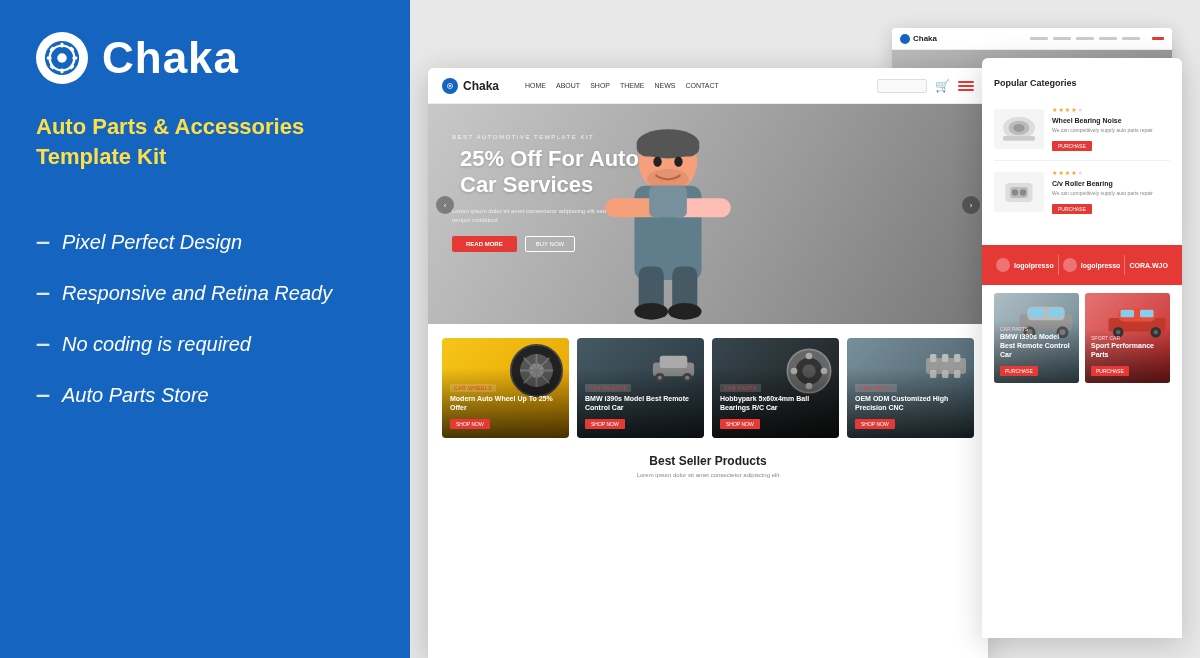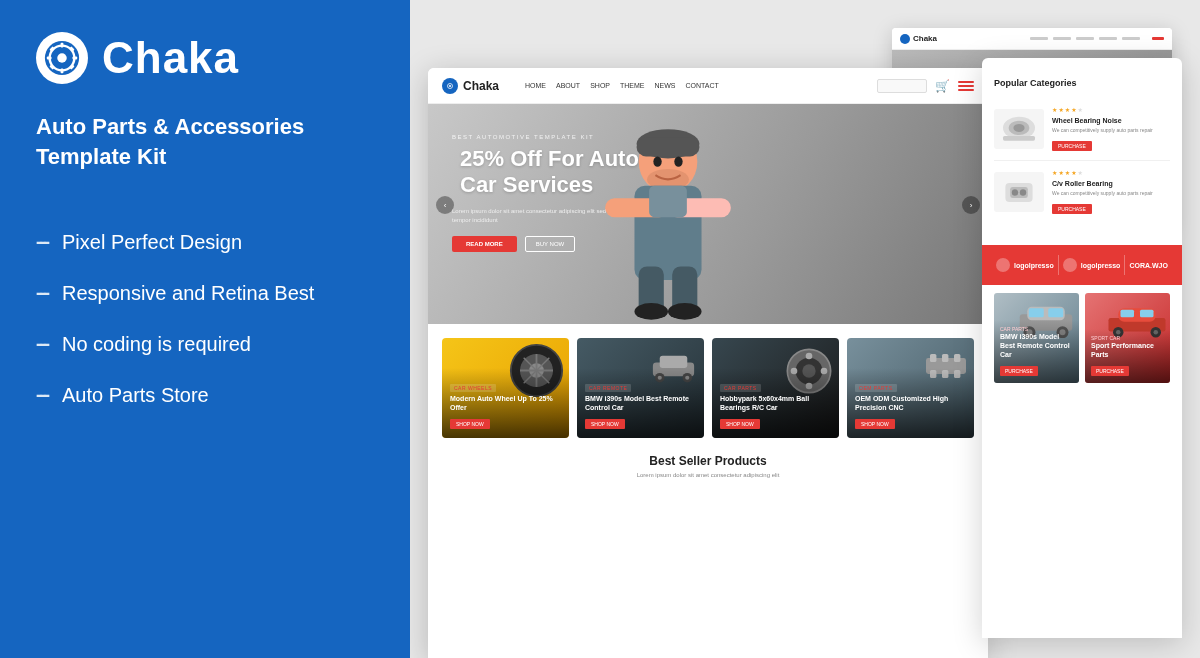--- a/index.html
+++ b/index.html
@@ -47,21 +47,21 @@
     }
 
     .logo-text {
       font-size: 44px;
       font-weight: 700;
       color: #fff;
       letter-spacing: 1px;
     }
 
     .tagline {
-      color: #ffffff;
+      color: #fde047;
       font-size: 22px;
       font-weight: 600;
       line-height: 1.35;
       margin-bottom: 60px;
       max-width: 320px;
     }
 
     .features-list {
       list-style: none;
       display: flex;
@@ -81,20 +81,21 @@
       font-weight: 700;
       letter-spacing: -2px;
       flex-shrink: 0;
       opacity: 0.85;
     }
 
     .feature-label {
       color: #fff;
       font-size: 20px;
       font-weight: 500;
+      font-style: italic;
     }
 
     
     .right-panel {
       flex: 1;
       background: #e8e8e8;
       height: 658px;
       position: relative;
       overflow: hidden;
       display: flex;
@@ -685,21 +686,21 @@
 
   <div class="tagline">Auto Parts &amp; Accessories Template Kit</div>
 
   <ul class="features-list">
     <li class="feature-item">
       <span class="feature-dash">---</span>
       <span class="feature-label">Pixel Perfect Design</span>
     </li>
     <li class="feature-item">
       <span class="feature-dash">---</span>
-      <span class="feature-label">Responsive and Retina Best</span>
+      <span class="feature-label">Responsive and Retina Ready</span>
     </li>
     <li class="feature-item">
       <span class="feature-dash">---</span>
       <span class="feature-label">No coding is required</span>
     </li>
     <li class="feature-item">
       <span class="feature-dash">---</span>
       <span class="feature-label">Auto Parts Store</span>
     </li>
   </ul>

